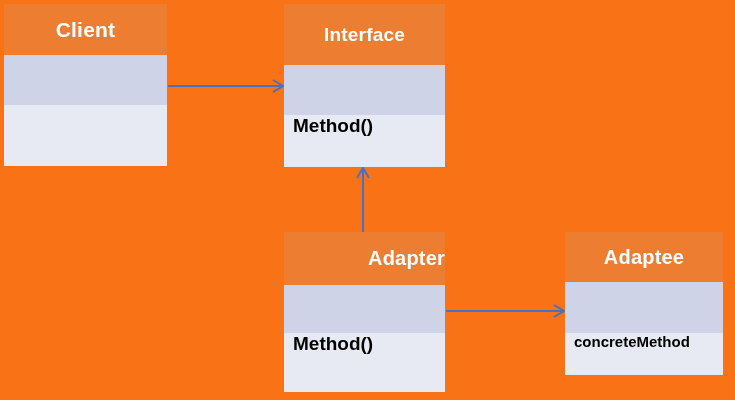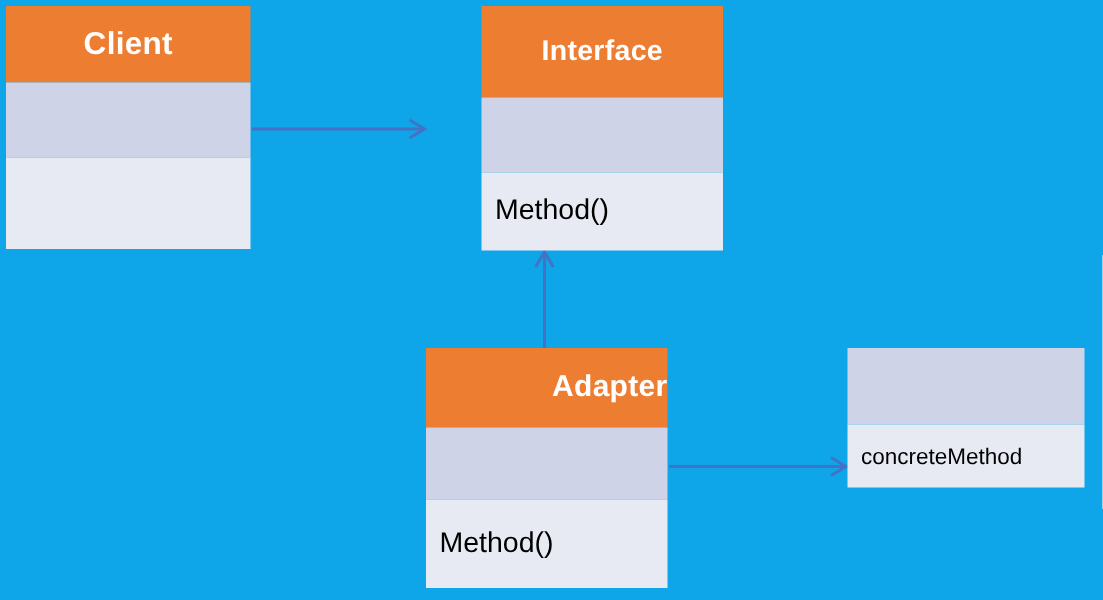--- a/index.html
+++ b/index.html
@@ -7,21 +7,21 @@
     padding: 0;
     background: #ffffff;
   }
   body {
     font-family: "Liberation Sans", sans-serif;
   }
   #canvas {
     position: relative;
     width: 735px;
     height: 400px;
-    background: #0ea5e9;
+    background: #f97316;
     overflow: hidden;
   }
   .uml-box {
     position: absolute;
     box-sizing: border-box;
   }
   .uml-header {
     background: #ED7D31;
     color: #ffffff;
     font-weight: bold;
@@ -34,23 +34,22 @@
     box-sizing: border-box;
   }
   .uml-attrs {
     background: #CED3E8;
     box-sizing: border-box;
   }
   .uml-ops {
     background: #E7EAF3;
     box-sizing: border-box;
     display: flex;
-    align-items: center;
     color: #000000;
-    font-weight: normal;
+    font-weight: bold;
     padding-left: 9px;
     box-sizing: border-box;
   }
   .empty-ops { padding-left: 0; }
 
   
   .conn-svg {
     position: absolute;
     left: 0;
     top: 0;
@@ -59,21 +58,21 @@
     overflow: visible;
     pointer-events: none;
   }
 
   
   #box-client              { left: 4px;   top: 4px;   width: 163px; height: 162px; }
   #box-client .uml-header  { height: 51px; font-size: 21px; }
   #box-client .uml-attrs   { height: 50px; }
   #box-client .uml-ops     { height: 61px; font-size: 17px; }
 
-  #box-target              { left: 284px; top: 4px;   width: 161px; height: 163px; margin-left: 37px; }
+  #box-target              { left: 284px; top: 4px;   width: 161px; height: 163px; }
   #box-target .uml-header  { height: 61px; font-size: 19px; }
   #box-target .uml-attrs   { height: 50px; }
   #box-target .uml-ops     { height: 52px; font-size: 19px; }
 
   #box-adapter             { left: 284px; top: 232px; width: 161px; height: 160px; }
   #box-adapter .uml-header { height: 53px; font-size: 20px; justify-content: flex-end; }
   #box-adapter .uml-attrs  { height: 48px; }
   #box-adapter .uml-ops    { height: 59px; font-size: 19px; }
 
   #box-adaptee             { left: 565px; top: 232px; width: 158px; height: 160px; }
@@ -128,19 +127,22 @@
     <div class="uml-header">
       <span>Adapter</span>
     </div>
     <div class="uml-attrs"></div>
     <div class="uml-ops">
       <span>Method()</span>
     </div>
   </div>
 
   <div class="uml-box" id="box-adaptee">
+    <div class="uml-header">
+      <span>Adaptee</span>
+    </div>
     <div class="uml-attrs"></div>
     <div class="uml-ops">
       <span>concreteMethod</span>
     </div>
   </div>
 
 </div>
 
 </body></html>

